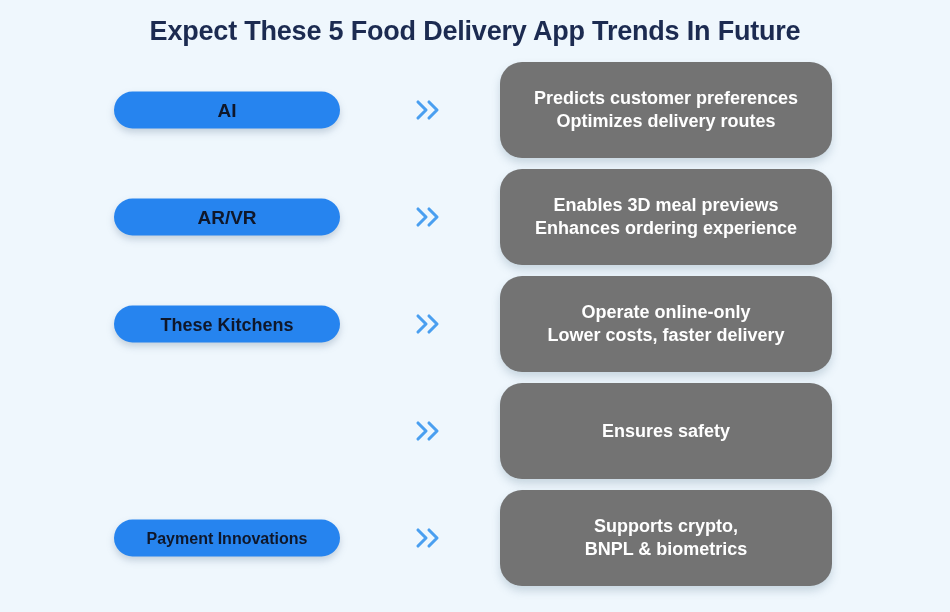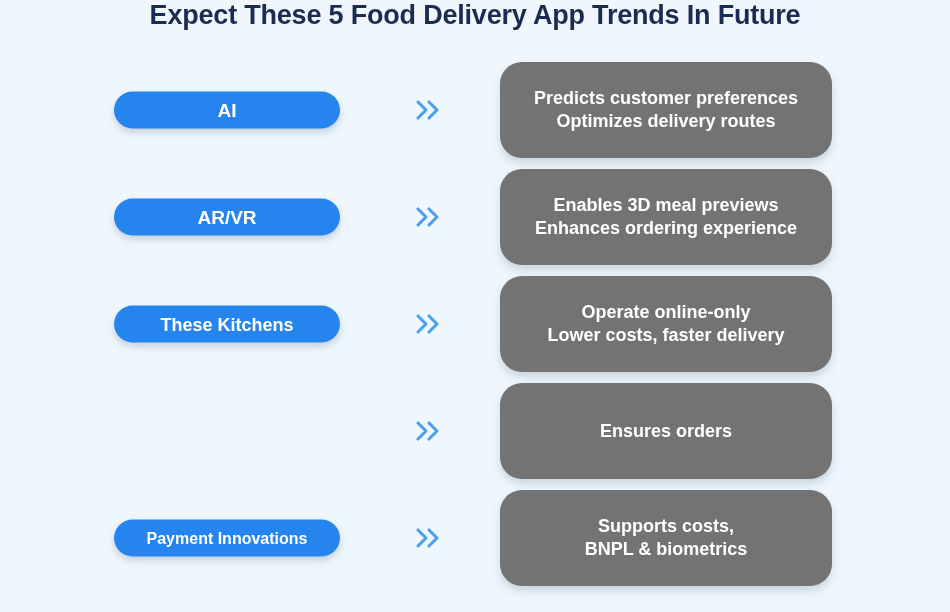--- a/index.html
+++ b/index.html
@@ -16,21 +16,21 @@
 
   #infographic {
     position: relative;
     width: 950px;
     height: 612px;
     box-sizing: border-box;
   }
 
   #page-title {
     position: absolute;
-    top: 0;
+    top: 16px;
     left: 0;
     width: 950px;
     text-align: center;
     font-size: 27px;
     font-weight: bold;
     color: #1c2b51;
     letter-spacing: -0.2px;
     white-space: nowrap;
   }
 
@@ -59,21 +59,21 @@
     background: #2684ef;
     border-radius: 19px;
     box-shadow: 0 4px 7px rgba(110, 135, 160, 0.34);
     display: flex;
     align-items: center;
     justify-content: center;
     box-sizing: border-box;
     padding: 0 9px;
   }
   .trend-pill-label {
-    color: #ffffff;
+    color: #0f172a;
     font-weight: bold;
     white-space: nowrap;
     line-height: 1;
   }
   .trend-pill.size-xl .trend-pill-label { font-size: 19px; }
   .trend-pill.size-lg .trend-pill-label { font-size: 18px; }
   .trend-pill.size-md .trend-pill-label { font-size: 16px; }
 
   
   .row-connector {
@@ -169,33 +169,33 @@
         </div>
       </div>
       <div class="trend-row">
         <div class="row-connector">
           <svg width="30" height="22" viewBox="0 0 30 22" aria-hidden="true">
             <path d="M4 3 L12 11 L4 19" fill="none" stroke="#4a9ff0" stroke-width="3.1" stroke-linecap="round" stroke-linejoin="round"></path>
             <path d="M15 3 L23 11 L15 19" fill="none" stroke="#4a9ff0" stroke-width="3.1" stroke-linecap="round" stroke-linejoin="round"></path>
           </svg>
         </div>
         <div class="trend-card">
-          <div class="trend-card-line">Ensures orders</div>
+          <div class="trend-card-line">Ensures safety</div>
         </div>
       </div>
       <div class="trend-row">
         <div class="trend-pill size-md">
           <span class="trend-pill-label">Payment Innovations</span>
         </div>
         <div class="row-connector">
           <svg width="30" height="22" viewBox="0 0 30 22" aria-hidden="true">
             <path d="M4 3 L12 11 L4 19" fill="none" stroke="#4a9ff0" stroke-width="3.1" stroke-linecap="round" stroke-linejoin="round"></path>
             <path d="M15 3 L23 11 L15 19" fill="none" stroke="#4a9ff0" stroke-width="3.1" stroke-linecap="round" stroke-linejoin="round"></path>
           </svg>
         </div>
         <div class="trend-card">
-          <div class="trend-card-line">Supports costs,</div>
+          <div class="trend-card-line">Supports crypto,</div>
           <div class="trend-card-line">BNPL &amp; biometrics</div>
         </div>
       </div>
     </div>
 
 </div>
 
 </body></html>

